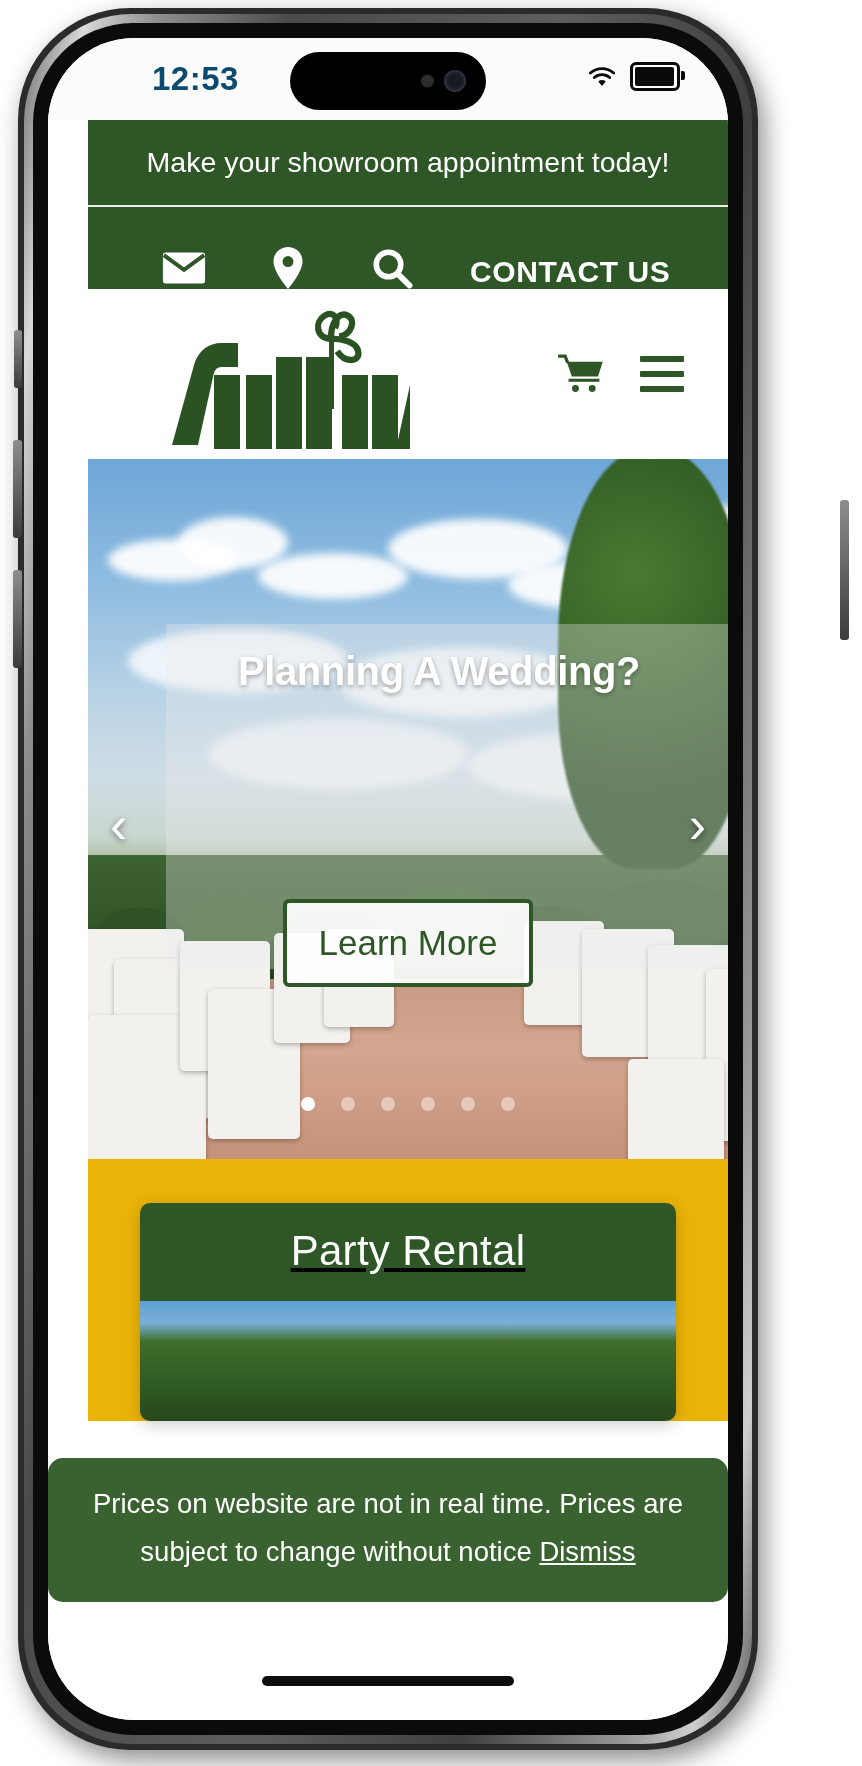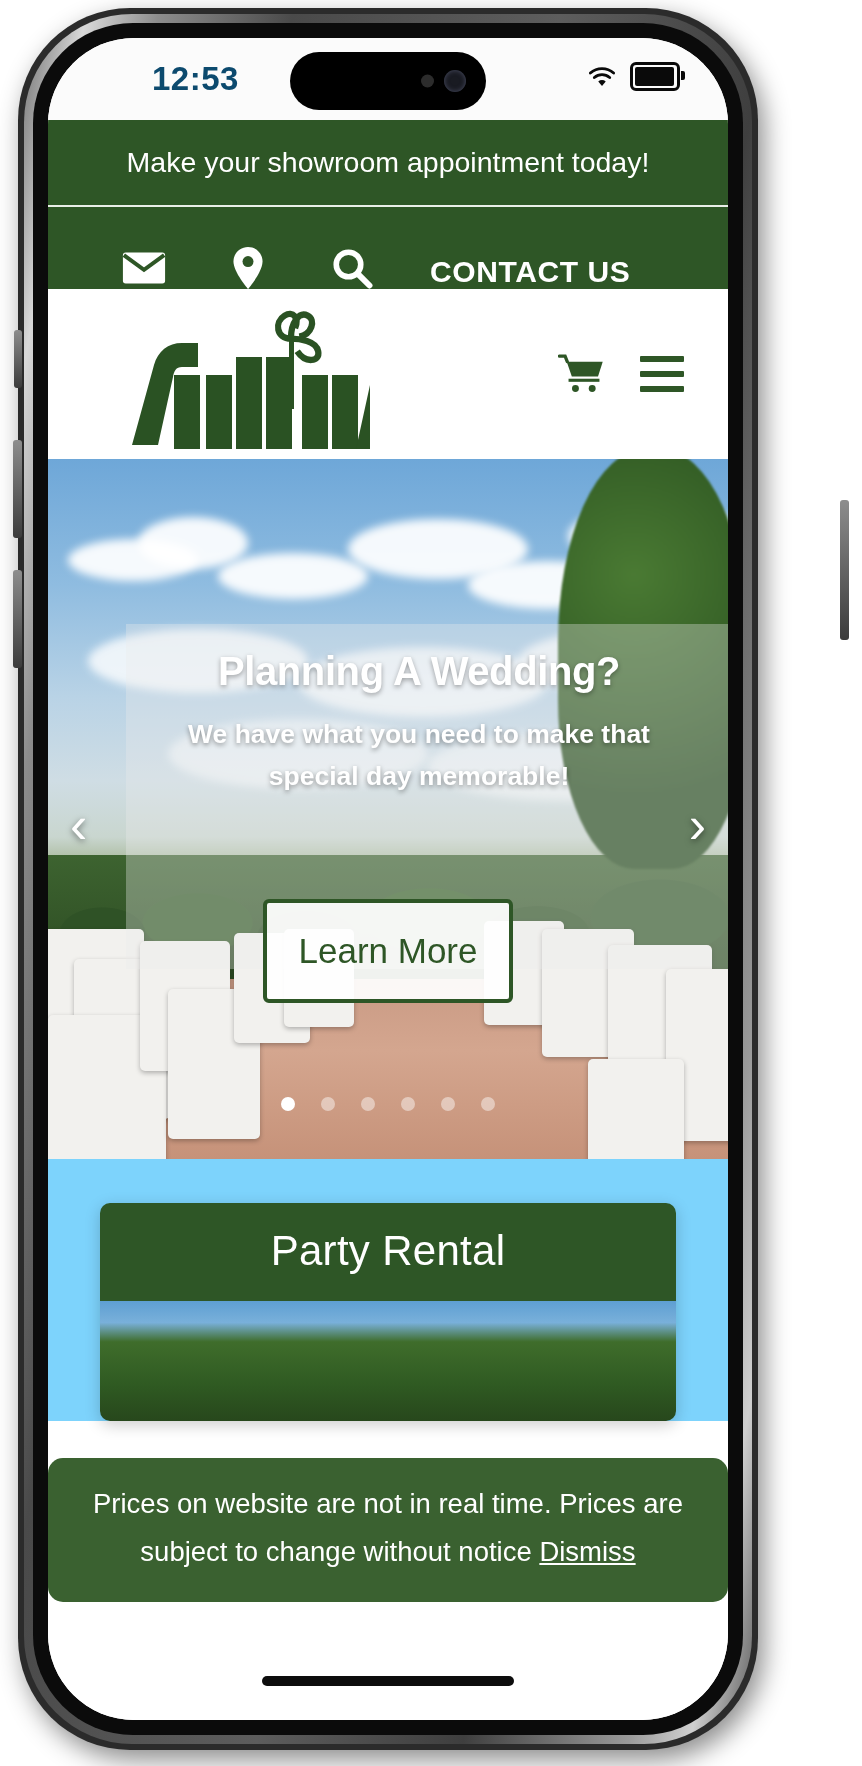--- a/index.html
+++ b/index.html
@@ -43,21 +43,21 @@
   }
   .di-dot1{position:absolute;right:52px;top:50%;transform:translateY(-50%);width:13px;height:13px;border-radius:50%;background:#2c2c2c;}
   .di-dot2{position:absolute;right:20px;top:50%;transform:translateY(-50%);width:22px;height:22px;border-radius:50%;background:#191b22;box-shadow:inset 0 0 5px #4a4e63;}
   .status-right{position:absolute;right:48px;top:24px;display:flex;align-items:center;gap:13px;}
   .wifi-ico{width:30px;height:24px;}
   .batt{width:44px;height:23px;border:3px solid #0a0a0a;border-radius:6px;position:relative;}
   .batt::after{content:"";position:absolute;right:-8px;top:6px;width:4px;height:9px;background:#0a0a0a;border-radius:0 2px 2px 0;}
   .batt i{position:absolute;left:2px;top:2px;bottom:2px;width:88%;background:#0a0a0a;border-radius:2px;display:block;}
 
   
-  .site{position:relative;background:#fff;}
+  .site{position:relative;background:#fff;padding-left:40px;}
   .topbar{
     background:#2e5626;color:#fff;text-align:center;
     font-size:28.5px;padding:26px 10px 26px;border-bottom:2px solid #e9eee7;
   }
   .utilbar{background:#2e5626;height:82px;display:flex;align-items:flex-end;}
   .utilbar .icons{display:flex;align-items:center;gap:0;padding-left:44px;}
   .util-ico{width:104px;display:flex;justify-content:center;align-items:center;}
   .contact-us{
     color:#fff;font-size:30px;font-weight:700;letter-spacing:.6px;margin-left:26px;
   }
@@ -89,36 +89,36 @@
   .chairrow{position:absolute;background:#f2f1ee;border-radius:5px;box-shadow:0 2px 5px rgba(0,0,0,.28);}
   .hero-overlay{
     position:absolute;left:78px;right:0;top:165px;height:345px;
     background:rgba(235,235,235,.34);
   }
   .hero-text{position:absolute;left:78px;right:16px;top:190px;text-align:center;color:#fff;padding:0 24px;}
   .hero-title{font-size:40px;font-weight:800;letter-spacing:-.4px;text-shadow:0 2px 5px rgba(0,0,0,.35);}
   .hero-sub{font-size:26.5px;font-weight:700;line-height:1.58;margin-top:20px;text-shadow:0 2px 5px rgba(0,0,0,.4);}
   .learn-btn{
     position:absolute;left:50%;transform:translateX(-50%);top:440px;
-    width:250px;height:104px;border-radius:6px;background:rgba(255,255,255,.93);
+    width:250px;height:88px;border-radius:6px;background:rgba(255,255,255,.93);
     border:4px solid #2e5626;color:#2e5626;font-size:35px;font-weight:400;
     display:flex;align-items:center;justify-content:center;box-sizing:border-box;
   }
   .arrow{
     position:absolute;top:340px;color:#fff;font-size:52px;font-weight:300;
     text-shadow:0 2px 6px rgba(0,0,0,.5);line-height:1;
   }
   .arrow.left{left:22px;}
   .arrow.right{right:22px;}
   .dots{position:absolute;left:50%;transform:translateX(-50%);bottom:48px;display:flex;gap:26px;}
   .dot{width:14px;height:14px;border-radius:50%;background:rgba(255,255,255,.45);}
   .dot.active{background:#ffffff;}
 
   
-  .cardsec{background:#7dd3fc;padding:44px 52px 0;}
+  .cardsec{background:#eab308;padding:44px 52px 0;text-decoration:underline;}
   .prcard{border-radius:10px;overflow:hidden;box-shadow:0 4px 16px rgba(0,0,0,.2);}
   .prcard-head{background:#2e5626;color:#fff;text-align:center;font-size:42px;padding:24px 0 26px;letter-spacing:.3px;}
   .prcard-img{height:120px;background:linear-gradient(180deg,#5e9fd2 0%,#79b0da 18%,#3f6d2b 34%,#2f5a22 70%,#27471c 100%);}
 
   
   .notice{
     position:absolute;left:0;right:0;bottom:118px;background:#3a6130;color:#fff;
     text-align:center;font-size:27.5px;line-height:1.75;padding:22px 28px 26px;
     box-sizing:border-box;
     border-radius:15px;
@@ -260,21 +260,20 @@
           <div class="chairrow" style="left:436px;top:462px;width:80px;height:104px;"></div>
           <div class="chairrow" style="left:494px;top:470px;width:92px;height:128px;"></div>
           <div class="chairrow" style="left:560px;top:486px;width:104px;height:152px;"></div>
           <div class="chairrow" style="left:618px;top:510px;width:110px;height:172px;"></div>
           <div class="chairrow" style="left:540px;top:600px;width:96px;height:110px;"></div>
         </div>
 
         <div class="hero-overlay"></div>
         <div class="hero-text">
           <div class="hero-title">Planning A Wedding?</div>
-          <div class="hero-sub">We have what you need to make that special day memorable!</div>
         </div>
         <div class="learn-btn">Learn More</div>
 
         <div class="arrow left">‹</div>
         <div class="arrow right">›</div>
 
         <div class="dots">
           <div class="dot active"></div>
           <div class="dot"></div>
           <div class="dot"></div>

